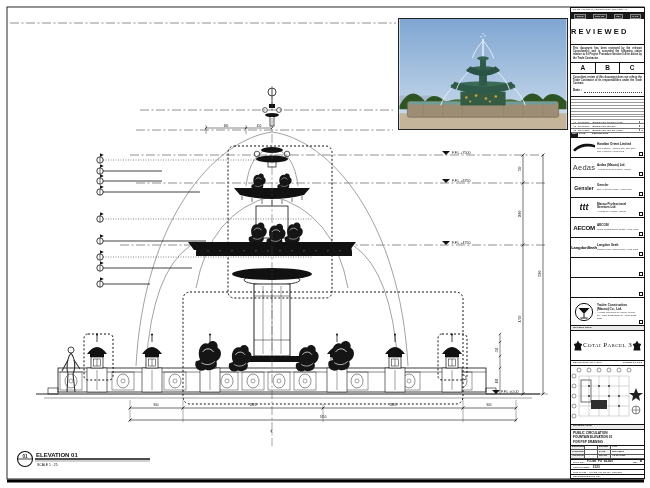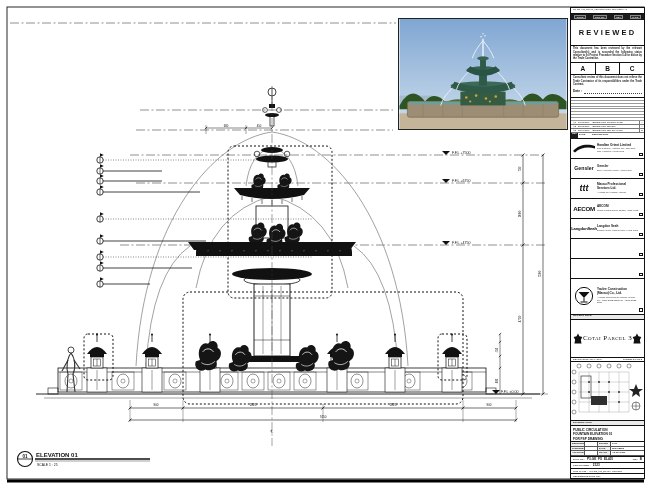--- a/index.html
+++ b/index.html
@@ -15,21 +15,21 @@
   
   .rightcol { position:absolute; left:570px; top:7px; width:75px; height:472px;
               border:0.7px solid #111; background:#fff; display:flex; flex-direction:column;
               font-size:3px; line-height:1.2; }
   .corner-note { height:6px; font-size:2.4px; color:#222; padding:1px 2px; overflow:hidden;
                  border-bottom:0.5px solid #111; white-space:nowrap; }
   .stamp { border-bottom:0.7px solid #111; }
   .stamp-strip { height:6px; background:#1a1a1a; color:#fff; display:flex; align-items:center;
                  justify-content:space-around; font-size:2.2px; }
   .stamp-strip span { border:0.4px solid #888; padding:0 1.5px; background:#2c2c2c; }
-  .stamp-title { text-align:center; font-weight:bold; font-size:7.5px; letter-spacing:2.2px;
+  .stamp-title { text-align:left; font-weight:bold; font-size:7.5px; letter-spacing:2.2px;
                  padding:8px 0; border-bottom:0.6px solid #111; }
   .stamp-para { font-size:2.55px; color:#1c1c1c; padding:1.5px 2px; text-align:justify;
                 font-weight:bold; line-height:1.3; }
   .grade-row { display:flex; border-top:0.6px solid #111; border-bottom:0.6px solid #111; }
   .grade-row div { flex:1; text-align:center; font-weight:bold; font-size:6.5px;
                    padding:1.5px 0; border-right:0.6px solid #111; }
   .grade-row div:last-child { border-right:none; }
   .date-row { display:flex; align-items:flex-end; gap:2px; padding:2px 2px 3px 2px;
               font-size:3.2px; font-weight:bold; }
   .dotline { flex:1; border-bottom:0.7px dotted #444; height:4px; }
@@ -505,20 +505,28 @@
   <div>
     <div class="con-row">
       <span class="con-logo">
         <svg width="22" height="9" viewBox="0 0 22 9">
               <path d="M0,7 C6,0 15,-0.5 22,2 L22,4.5 C15,2.5 7,3.5 2,8.5 Z" fill="#111"></path>
             </svg>
       </span>
       <span class="con-text">
         <div class="con-name">Handian Orient Limited</div>
         <div class="con-addr">The Gateway, Harbour City, Tsim Sha Tsui, Kowloon, Hong Kong</div>
+      </span>
+      <span class="con-box"></span>
+    </div>
+    <div class="con-row">
+      <span class="con-logo logo-aedas">Aedas</span>
+      <span class="con-text">
+        <div class="con-name">Aedas (Macau) Ltd.</div>
+        <div class="con-addr">Avenida da Praia Grande, Macau</div>
       </span>
       <span class="con-box"></span>
     </div>
     <div class="con-row">
       <span class="con-logo logo-gensler">Gensler</span>
       <span class="con-text">
         <div class="con-name">Gensler</div>
         <div class="con-addr">28/F, Harcourt House, Hong Kong</div>
       </span>
       <span class="con-box"></span>

